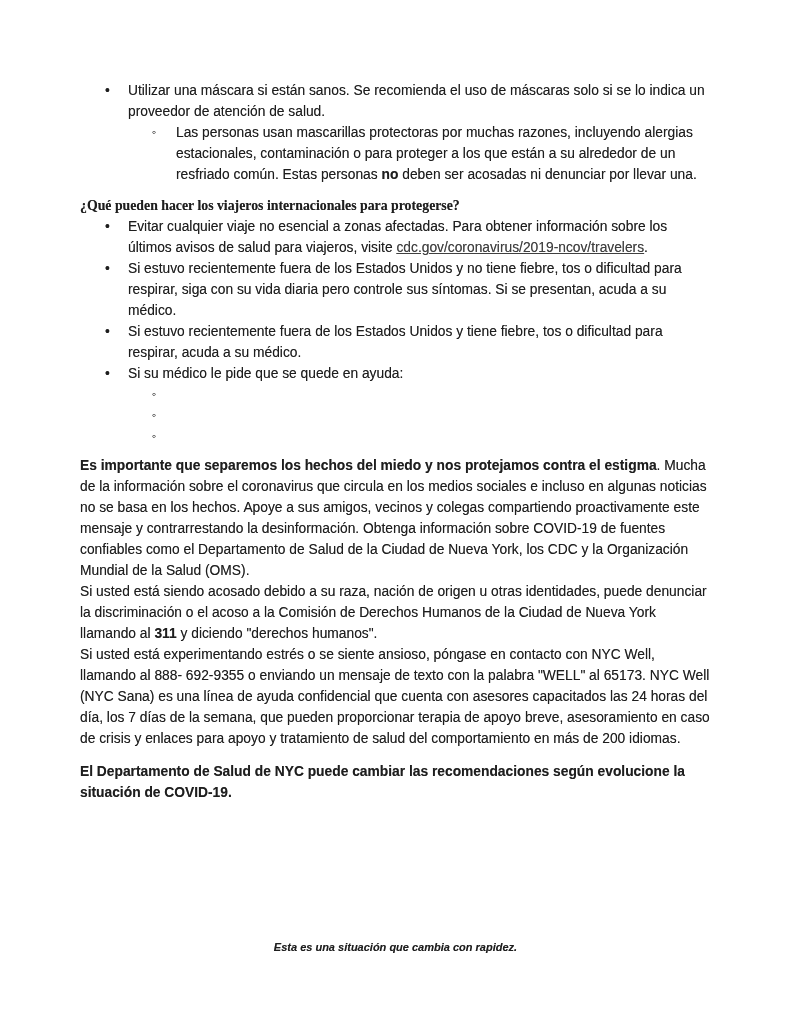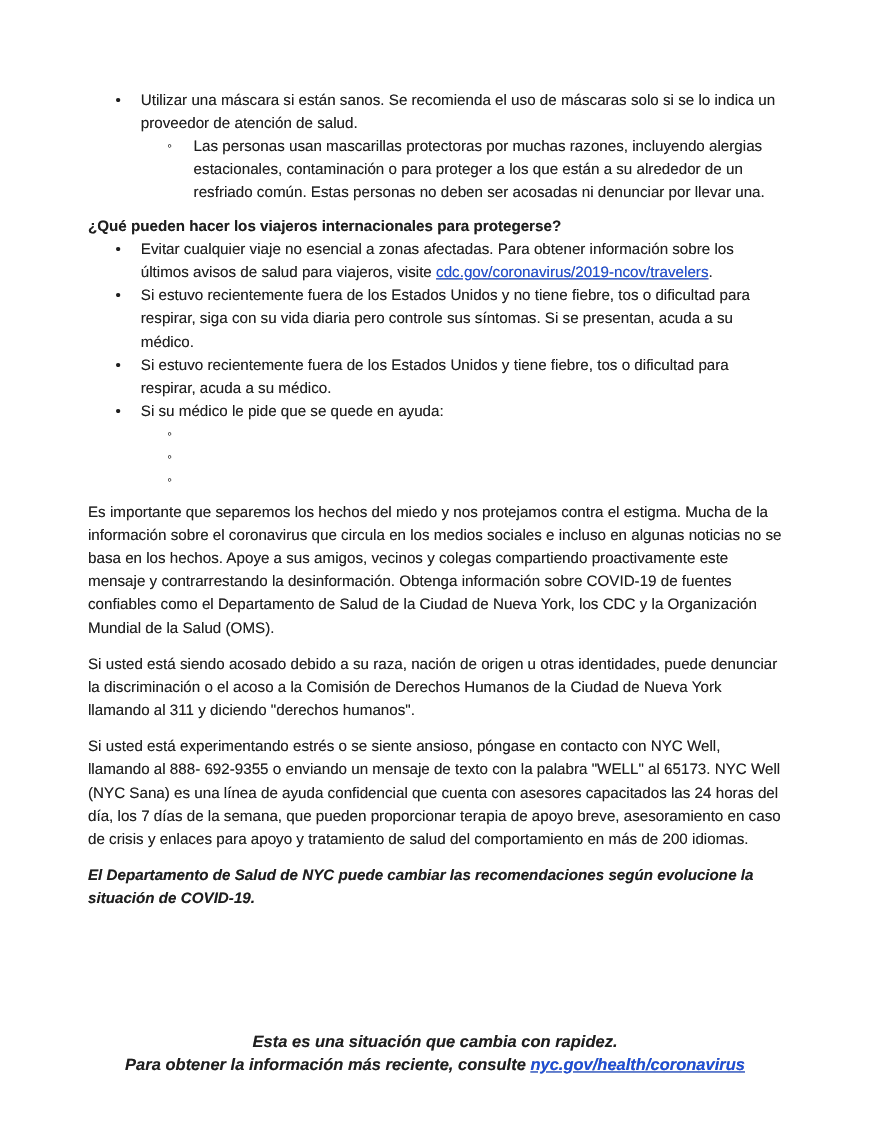--- a/index.html
+++ b/index.html
@@ -18,39 +18,39 @@
     font-size: 13.8px;
     line-height: 21px;
     text-shadow: 0 0 0.4px rgba(0,0,0,0.45);
   }
   .li { display: flex; }
   .l1 { padding-left: 25px; }
   .l2 { padding-left: 72px; }
   .marker { flex: none; width: 23px; }
   .l2 .marker { width: 24px; font-size: 12px; }
   .li-text { flex: 1; }
-  b, .bold { font-weight: normal; }
-  .heading { font-weight: bold; margin-top: 10px; }
-  .para { margin-top: 12px; }
+  b, .bold { font-weight: bold; }
+  .heading { font-weight: bold; margin-top: 10px; font-family: Liberation Serif, serif; }
+  .para { }
   .para-stigma { margin-top: 8px; }
-  .disclaimer { margin-top: 12px; font-weight: bold; font-style: italic; }
+  .disclaimer { margin-top: 12px; font-weight: bold; }
   a.link {
-    color: #1d4ed8;
+    color: #404040;
     text-decoration: underline;
     cursor: pointer;
   }
   .footer {
     position: absolute;
     top: 937px;
     left: 0;
     right: 0;
     text-align: center;
     font-weight: bold;
     font-style: italic;
-    font-size: 15px;
+    font-size: 11px;
     line-height: 21px;
     text-shadow: 0 0 0.4px rgba(0,0,0,0.45);
   }
 </style>
 </head>
 <body>
 
 <div class="page">
 
   <div>
@@ -97,16 +97,15 @@
   <p class="para para-stigma"><b>Es importante que separemos los hechos del miedo y nos protejamos contra el estigma</b><span>. Mucha de la información sobre el coronavirus que circula en los medios sociales e incluso en algunas noticias no se basa en los hechos. Apoye a sus amigos, vecinos y colegas compartiendo proactivamente este mensaje y contrarrestando la desinformación. Obtenga información sobre COVID-19 de fuentes confiables como el Departamento de Salud de la Ciudad de Nueva York, los CDC y la Organización Mundial de la Salud (OMS).</span></p>
 
   <p class="para"><span>Si usted está siendo acosado debido a su raza, nación de origen u otras identidades, puede denunciar la discriminación o el acoso a la Comisión de Derechos Humanos de la Ciudad de Nueva York llamando al </span><b>311</b><span> y diciendo "derechos humanos".</span></p>
 
   <p class="para">Si usted está experimentando estrés o se siente ansioso, póngase en contacto con NYC Well, llamando al 888- 692-9355 o enviando un mensaje de texto con la palabra "WELL" al 65173. NYC Well (NYC Sana) es una línea de ayuda confidencial que cuenta con asesores capacitados las 24 horas del día, los 7 días de la semana, que pueden proporcionar terapia de apoyo breve, asesoramiento en caso de crisis y enlaces para apoyo y tratamiento de salud del comportamiento en más de 200 idiomas.</p>
 
   <p class="disclaimer">El Departamento de Salud de NYC puede cambiar las recomendaciones según evolucione la situación de COVID-19.</p>
 
   <div class="footer">
     <div>Esta es una situación que cambia con rapidez.</div>
-    <div><span>Para obtener la información más reciente, consulte </span><a class="link">nyc.gov/health/coronavirus</a></div>
   </div>
 
 </div>
 
 </body></html>

